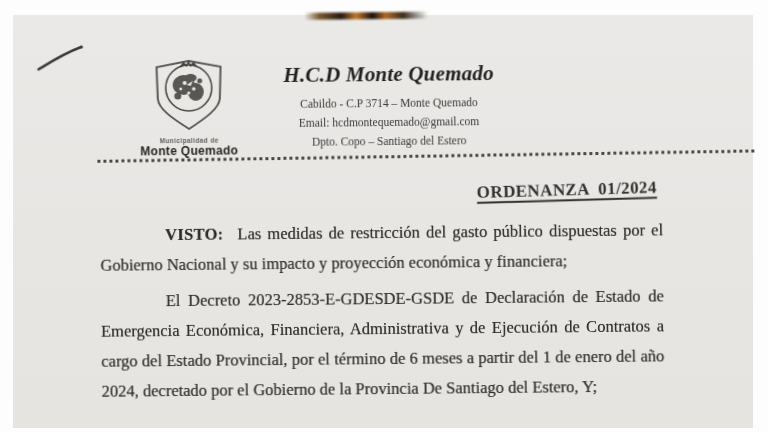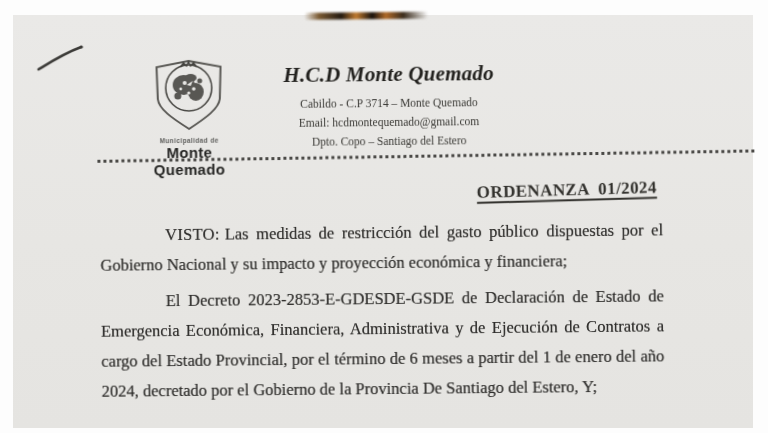--- a/index.html
+++ b/index.html
@@ -26,21 +26,21 @@
     filter:blur(1px);
   }
   .pen-mark { position:absolute; left:36px; top:40px; }
   
   .logo-block { position:absolute; left:138px; top:56px; width:104px; text-align:center; }
   .logo-caption1 {
     font-family:"Liberation Sans", sans-serif; font-size:6.5px; letter-spacing:0.4px;
     color:#60605e; font-weight:bold; margin-top:1px;
   }
   .logo-caption2 {
-    font-family:"Liberation Sans", sans-serif; font-size:15px; letter-spacing:0.3px;
+    font-family:"Liberation Sans", sans-serif; font-size:12px; letter-spacing:0.3px;
     color:#262624; font-weight:bold;
   }
   
   .header-text { position:absolute; left:262px; top:62px; width:256px; text-align:center; }
   .hq-title {
     font-size:21px; font-weight:bold; font-style:italic; color:#23221f;
     letter-spacing:0.2px; margin-bottom:7px; white-space:nowrap;
   }
   .hq-sub {
     font-size:11.5px; color:#3a3935; line-height:19px; white-space:nowrap;
@@ -55,21 +55,21 @@
     white-space:pre; letter-spacing:0.4px;
     text-decoration:underline; text-underline-offset:4px; text-decoration-thickness:1.5px;
     transform:rotate(-1.1deg);
   }
   .body-text {
     position:absolute; left:100px; top:218px; width:563px;
     font-size:16.5px; line-height:30px; text-align:justify; color:#2d2c2a;
     text-shadow:0 0 0.5px rgba(45,44,42,0.55);
   }
   .body-text p { margin:0 0 6px 0; text-indent:65px; }
-  .visto-label { font-weight:normal; padding-right:5px; letter-spacing:0.3px; }
+  .visto-label { font-weight:bold; padding-right:14px; letter-spacing:0.3px; }
 </style>
 </head>
 <body>
 
 <div class="canvas">
   <div class="paper"></div>
 
   <div class="tilt">
 
     <div class="smudge"></div>

